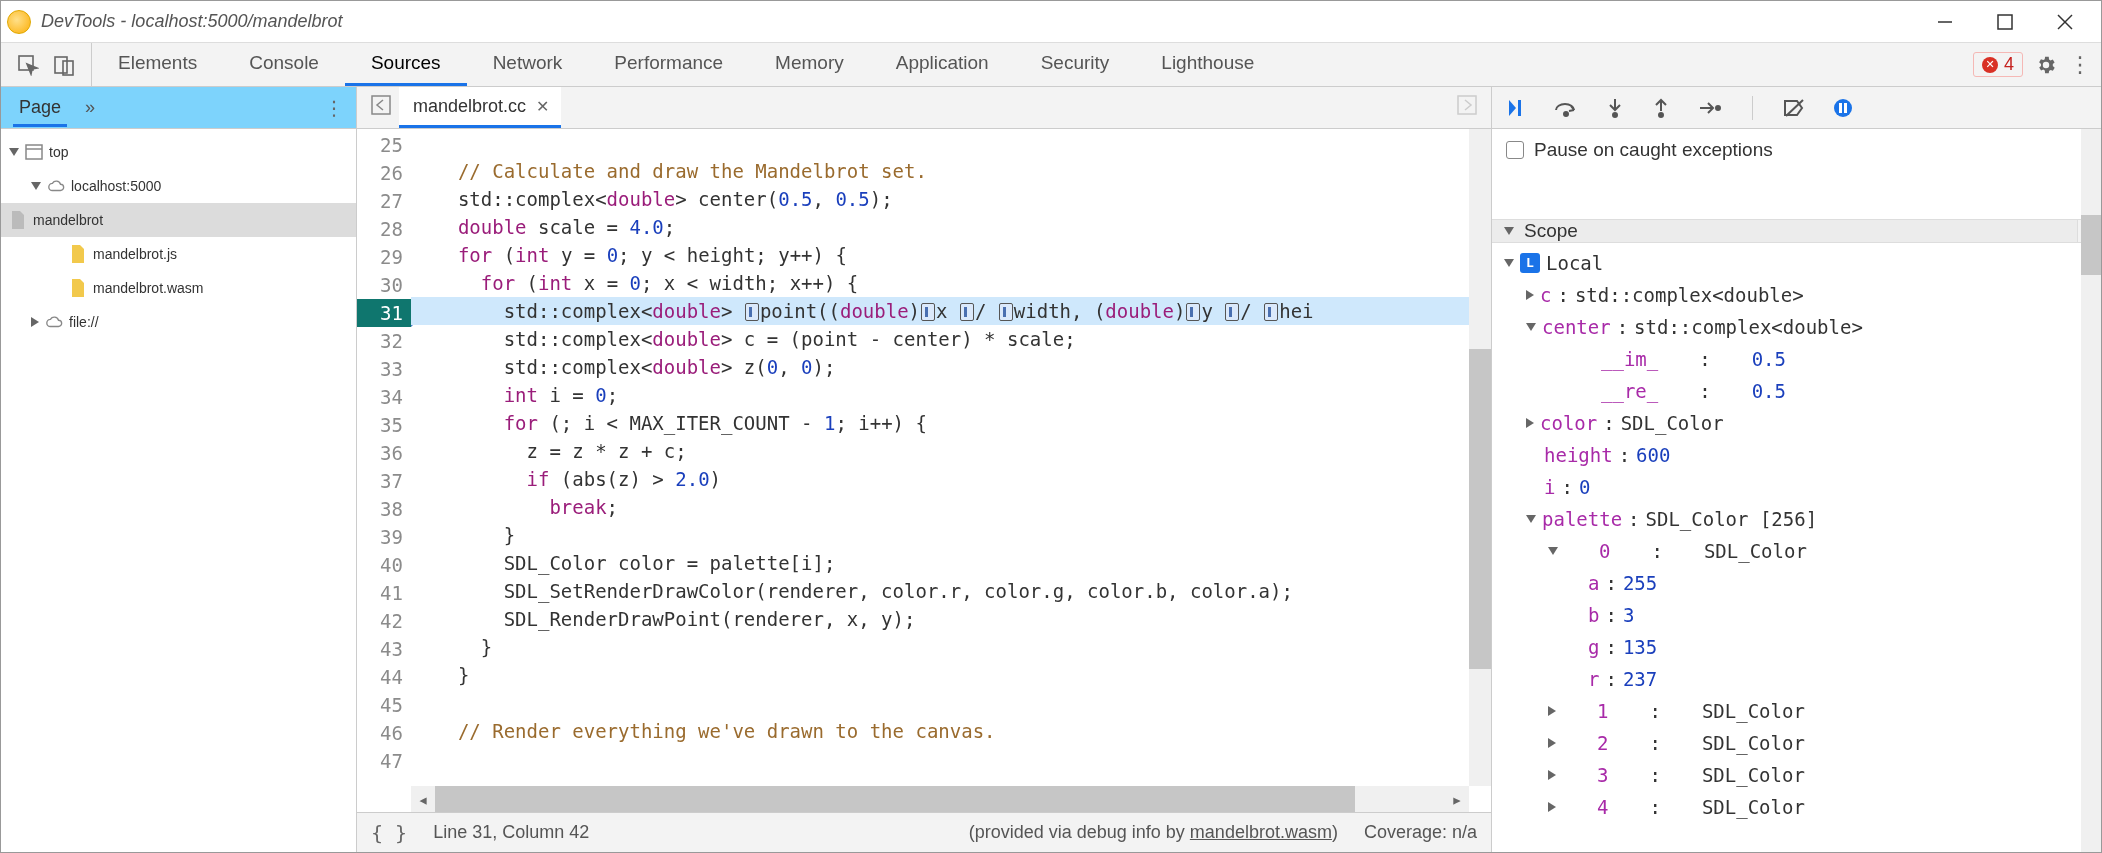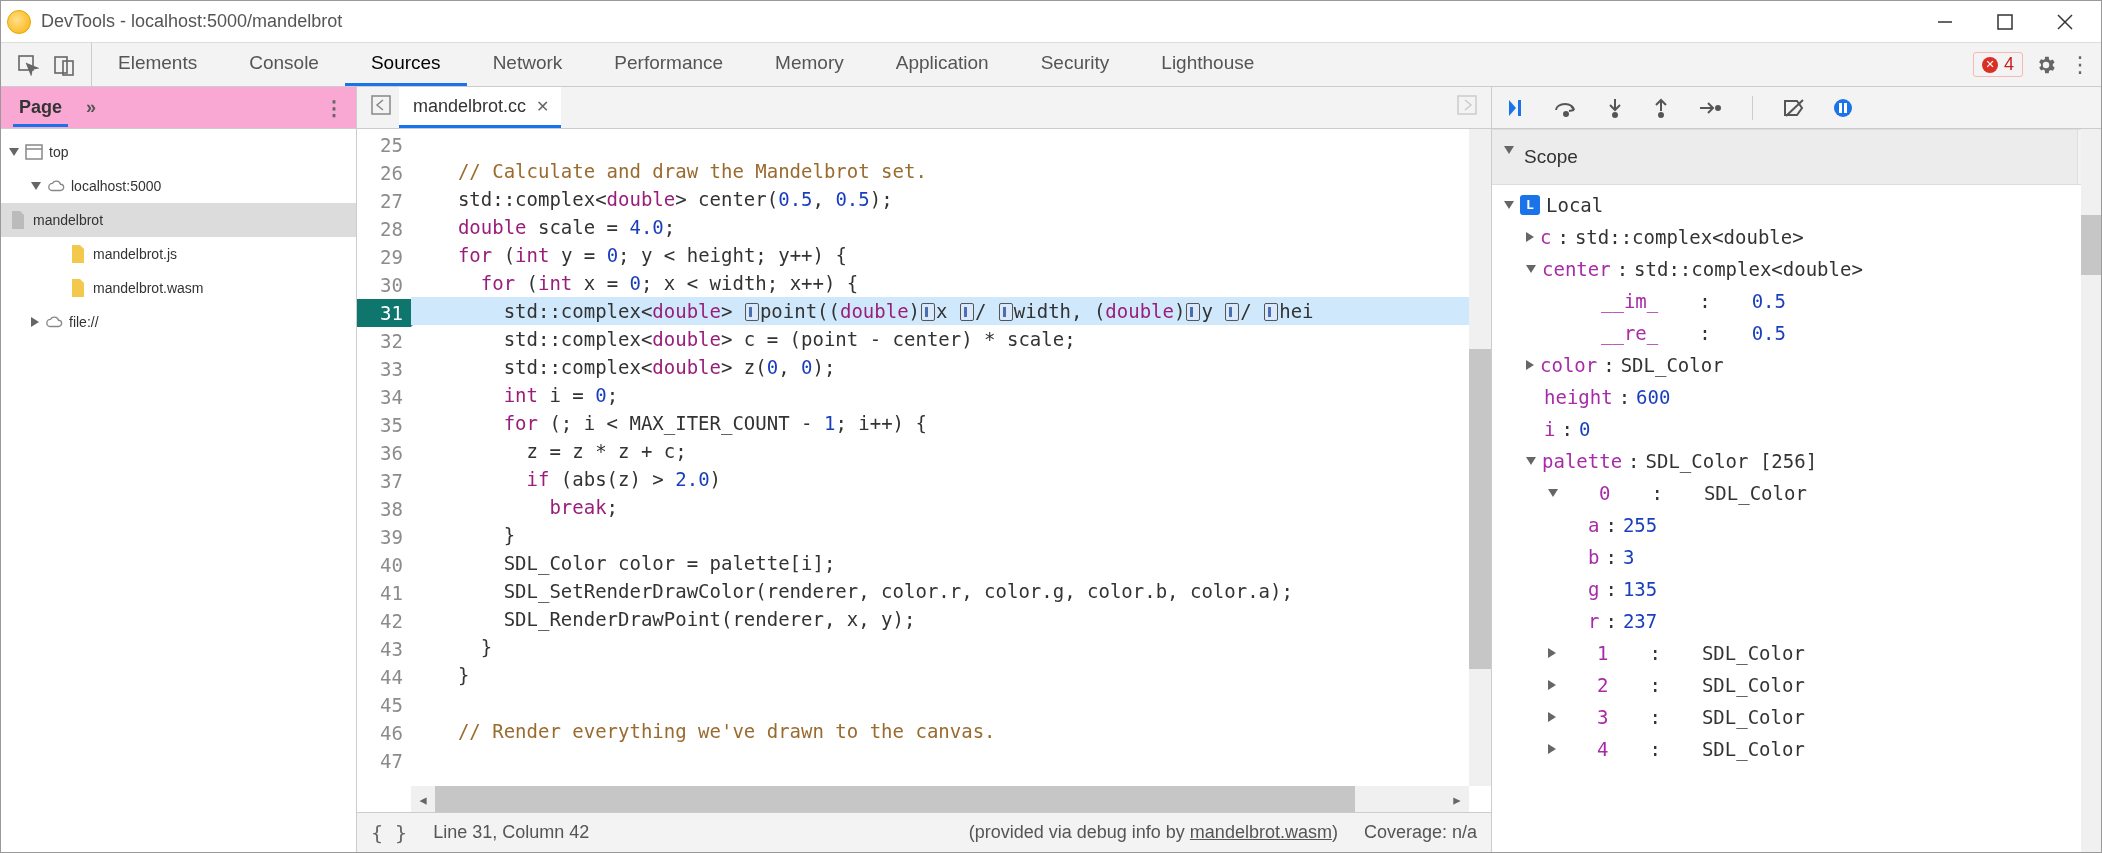--- a/index.html
+++ b/index.html
@@ -22,21 +22,21 @@
   padding: 0 6px;
   border-bottom: 1px solid #ddd;
 }
 .titlebar .dev-icon {
   width: 24px; height: 24px;
   background: radial-gradient(circle at 40% 40%, #ffe08a 0%, #fdbd2e 70%);
   border-radius: 50%;
   margin-right: 10px;
   border: 1px solid #e0a800;
 }
-.titlebar .title { font-size: 18px; color: #555; }
+.titlebar .title { font-size: 18px; color: #555; font-style: italic; }
 .titlebar .spacer { flex: 1; }
 .winbtn { width: 60px; height: 40px; display: flex; align-items: center; justify-content: center; font-size: 18px; }
 .winbtn svg { stroke: #333; stroke-width: 1.5; fill: none; }
 
 .maintabs {
   height: 44px;
   background: #f3f3f3;
   border-bottom: 1px solid #ccc;
   display: flex;
   align-items: stretch;
@@ -73,25 +73,24 @@
 
 
 .nav {
   border-right: 1px solid #ccc;
   display: flex; flex-direction: column;
   min-height: 0;
 }
 .nav-header {
   height: 42px;
   border-bottom: 1px solid #ccc;
-  background: #f9a8d4;
+  background: #7dd3fc;
   display: flex; align-items: center;
   padding: 0 12px;
   font-size: 18px;
-  font-weight: bold;
 }
 .nav-header .page-label { color: #333; border-bottom: 3px solid #1a73e8; padding: 9px 6px 6px; }
 .nav-header .chev { margin-left: 18px; color: #555; }
 .nav-header .spacer { flex: 1; }
 .nav-header .kebab { font-size: 20px; color: #666; }
 
 .tree { padding: 6px 0; font-size: 14px; color: #333; overflow: auto; flex: 1; }
 .tree-row { display: flex; align-items: center; height: 34px; padding-left: 8px; gap: 6px; }
 .tree-row.selected { background: #dcdcdc; }
 .tri { width: 0; height: 0; }
@@ -210,24 +209,25 @@
   padding: 10px 14px;
   display: flex; align-items: center; gap: 10px;
   font-size: 19px;
 }
 .pause-row .cb { width: 18px; height: 18px; border: 1px solid #888; border-radius: 3px; }
 
 .section-head {
   background: #ececec;
   border-top: 1px solid #ddd;
   border-bottom: 1px solid #ddd;
-  padding: 16px 12px;
+  padding: 0 12px;
   font-size: 19px;
-  display: flex; align-items: flex-start; gap: 8px;
+  display: flex; align-items: center; gap: 8px;
   position: relative;
+  margin-top: 48px;
 }
 .section-head .tri { margin-right: 2px; }
 .section-head .updown {
   position: absolute; right: 4px; top: 0; bottom: 0; width: 22px;
   display: flex; flex-direction: column; justify-content: center; align-items: center;
   background: #f3f3f3; border-left: 1px solid #ddd;
 }
 .section-head .updown .a { font-size: 10px; line-height: 10px; color: #666; }
 
 .scope {
@@ -529,20 +529,24 @@
         </span>
       <span>
           <svg width="20" height="20">
             <circle cx="10" cy="10" r="9" fill="#1a73e8"></circle>
             <rect x="6" y="5" width="3" height="10" fill="#fff"></rect>
             <rect x="11" y="5" width="3" height="10" fill="#fff"></rect>
           </svg>
         </span>
     </div>
 
+    <div class="pause-row">
+      <span class="cb"></span>
+      <span>Pause on caught exceptions</span>
+    </div>
 
     <div class="section-head">
       <span class="tri open"></span>
       <span>Scope</span>
       <span class="updown">
           <span class="a">▲</span>
           <span class="a">▼</span>
         </span>
     </div>
 

